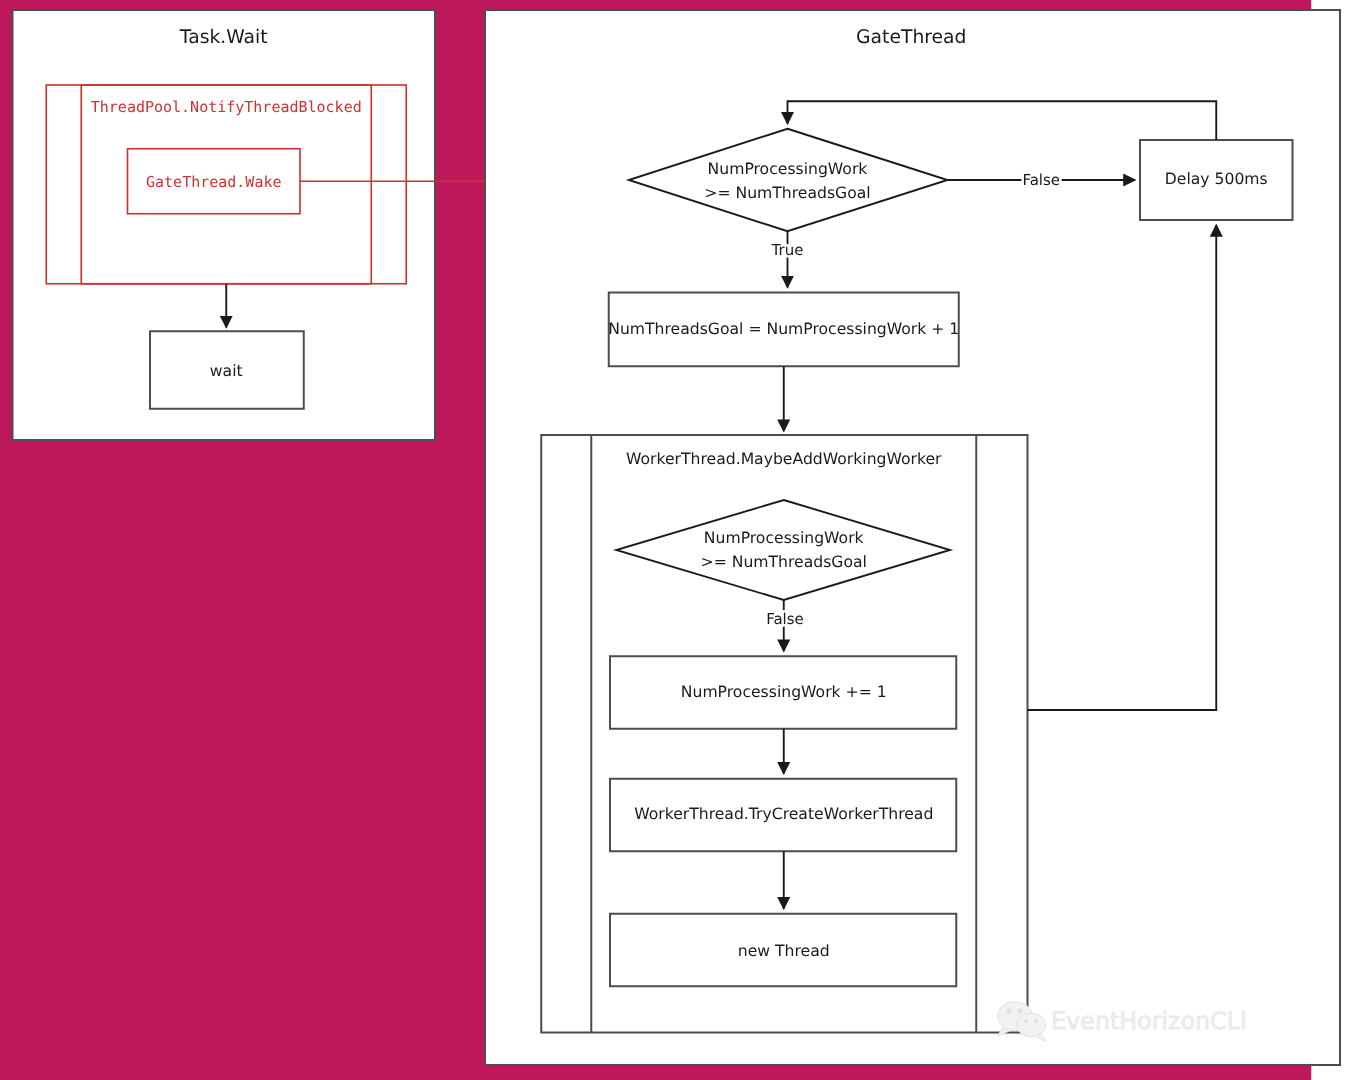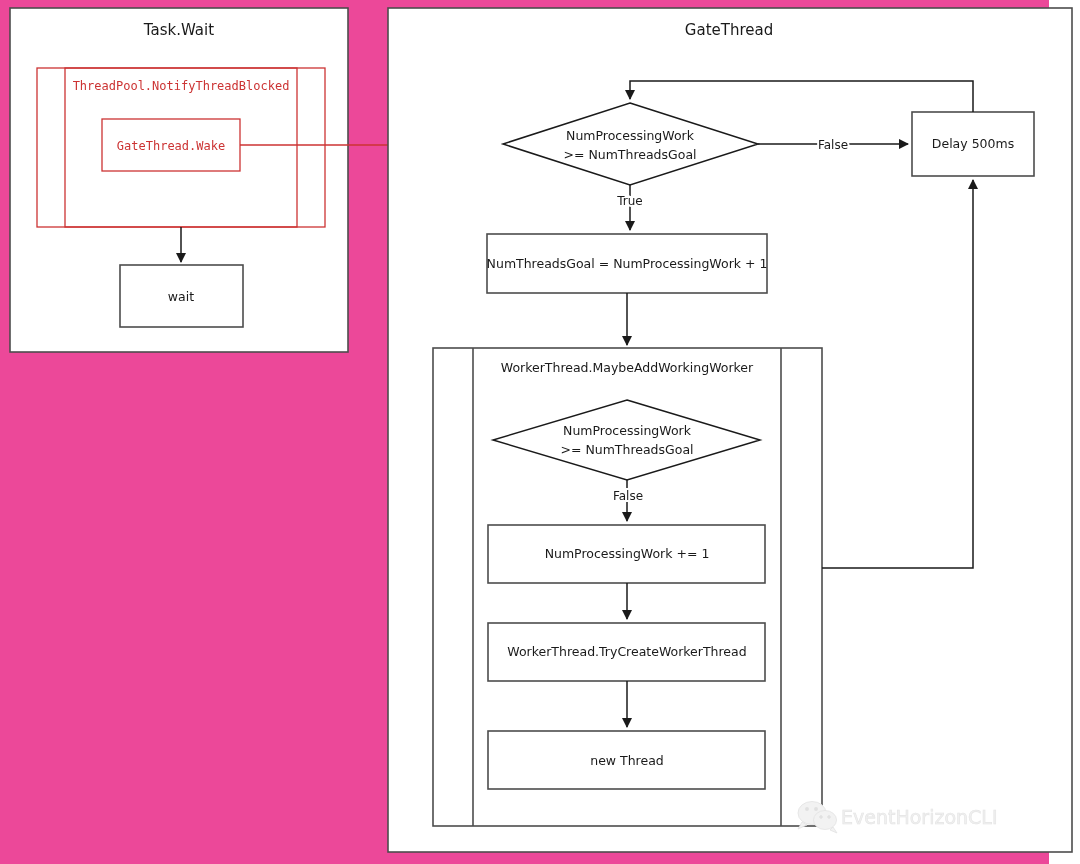--- a/index.html
+++ b/index.html
@@ -10,21 +10,21 @@
   body {
     width: 1080px;
     height: 864px;
     font-family: "DejaVu Sans", sans-serif;
     overflow: hidden;
   }
   #canvas {
     position: relative;
     width: 1049px;
     height: 864px;
-    background: #ec4899;
+    background: #be185d;
   }
   svg#diagram {
     position: absolute;
     top: 0;
     left: 0;
     width: 1080px;
     height: 864px;
   }
   .panel-rect {
     fill: #ffffff;

